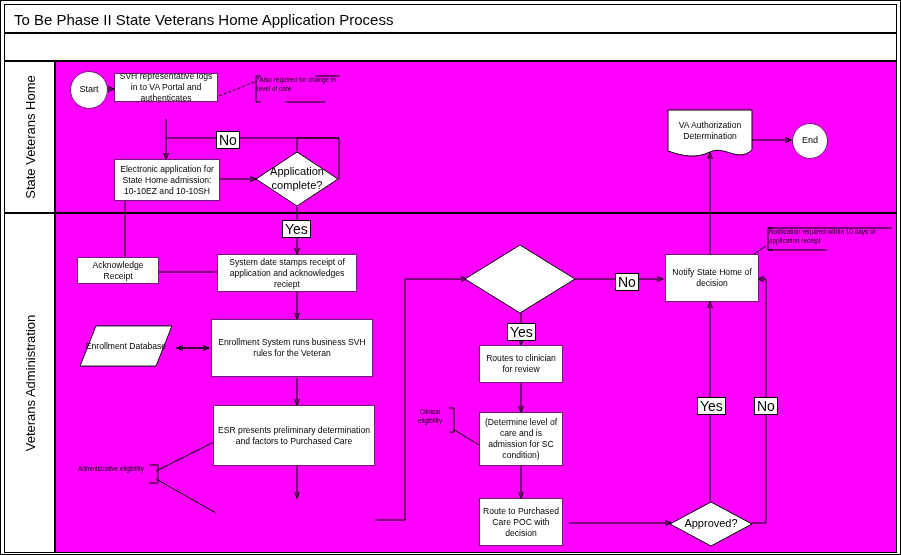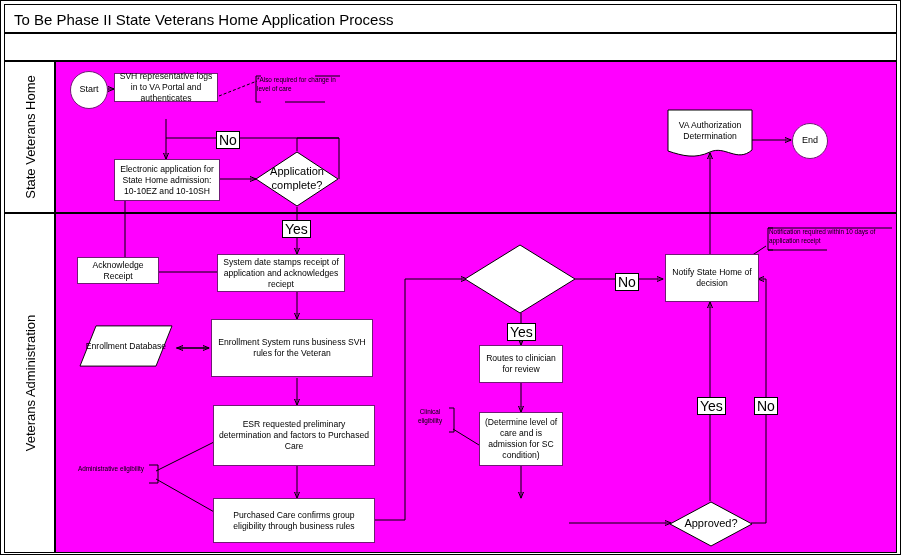--- a/index.html
+++ b/index.html
@@ -164,21 +164,21 @@
   </div>
 
   <div class="node term" style="left:791px;top:122px;width:36px;height:36px;">
     <span>End</span>
   </div>
 
   <div class="node" style="left:76px;top:256px;width:82px;height:27px;">
     <span>Acknowledge Receipt</span>
   </div>
 
-  <div class="node" style="left:216px;top:253px;width:128px;height:38px;">
+  <div class="node" style="left:216px;top:253px;width:140px;height:38px;">
     <span>System date stamps receipt of application and acknowledges reciept</span>
   </div>
 
   <div class="note" style="left:766px;top:226px;width:126px;height:24px;">
     <svg class="nb" viewBox="0 0 126 24" preserveAspectRatio="none">
       <polyline points="6,1 1,1 1,23 6,23" stroke="#000" stroke-width="1" fill="none"></polyline>
       <polyline points="1,1 125,1" stroke="#000" stroke-width="1" fill="none"></polyline>
       <polyline points="1,23 60,23" stroke="#000" stroke-width="1" fill="none"></polyline>
     </svg>
     <span class="ntxt">Notification required within 10 days of application receipt</span>
@@ -211,45 +211,45 @@
 
   <div class="node" style="left:210px;top:318px;width:162px;height:58px;justify-content:flex-end;">
     <span>Enrollment System runs business SVH rules for the Veteran</span>
   </div>
 
   <div class="node" style="left:478px;top:344px;width:84px;height:38px;">
     <span>Routes to clinician for review</span>
   </div>
 
   <div class="node" style="left:212px;top:404px;width:162px;height:61px;">
-    <span>ESR requested preliminary determination and factors to Purchased Care</span>
+    <span>ESR presents preliminary determination and factors to Purchased Care</span>
   </div>
 
   <div class="note" style="left:404px;top:406px;width:50px;height:26px;text-align:center;">
     <svg class="nb" viewBox="0 0 50 26" preserveAspectRatio="none">
       <polyline points="44,1 49,1 49,25 44,25" stroke="#000" stroke-width="1" fill="none"></polyline>
     </svg>
     <span class="ntxt">Clinical eligibility</span>
   </div>
 
   <div class="node" style="left:478px;top:411px;width:84px;height:54px;">
     <span>(Determine level of care and is admission for SC condition)</span>
   </div>
 
   <div class="note" style="left:62px;top:463px;width:96px;height:20px;text-align:center;">
     <svg class="nb" viewBox="0 0 96 20" preserveAspectRatio="none">
       <polyline points="86,1 95,1 95,19 86,19" stroke="#000" stroke-width="1" fill="none"></polyline>
     </svg>
     <span class="ntxt">Administrative eligibility</span>
   </div>
 
-  <div class="node" style="left:212px;top:497px;width:162px;height:45px;">
-    <span>Purchased Care confirms group eligibility through business rules</span>
-  </div>
-
+
+  <div class="node" style="left:478px;top:497px;width:84px;height:48px;">
+    <span>Route to Purchased Care POC with decision</span>
+  </div>
 
   <div class="node diamond" style="left:668px;top:500px;width:84px;height:46px;">
     <svg class="dshape" viewBox="0 0 84 46" preserveAspectRatio="none">
       <polygon points="42,1 83,23 42,45 1,23" fill="#ffffff" stroke="#000" stroke-width="1"></polygon>
     </svg>
     <span class="dtext">Approved?</span>
   </div>
 
   <div class="edge-label" style="left:696px;top:396px;">
     <span>Yes</span>

